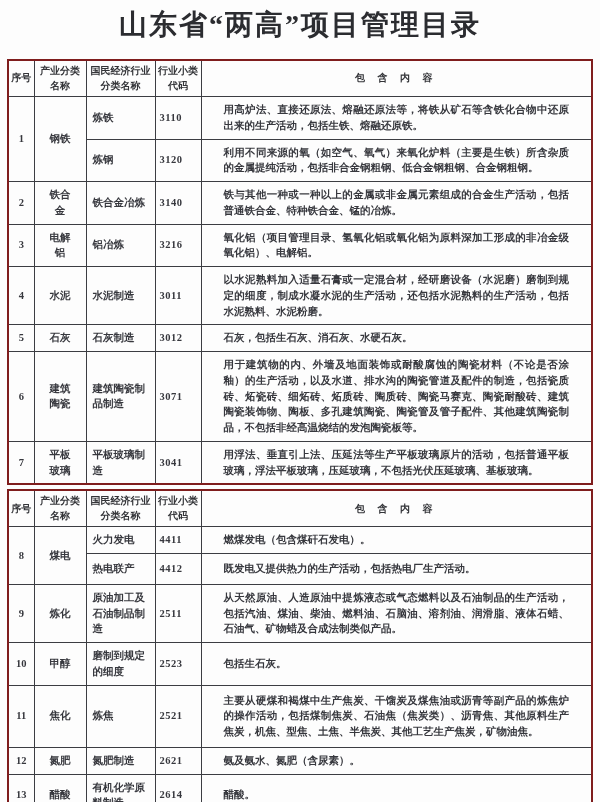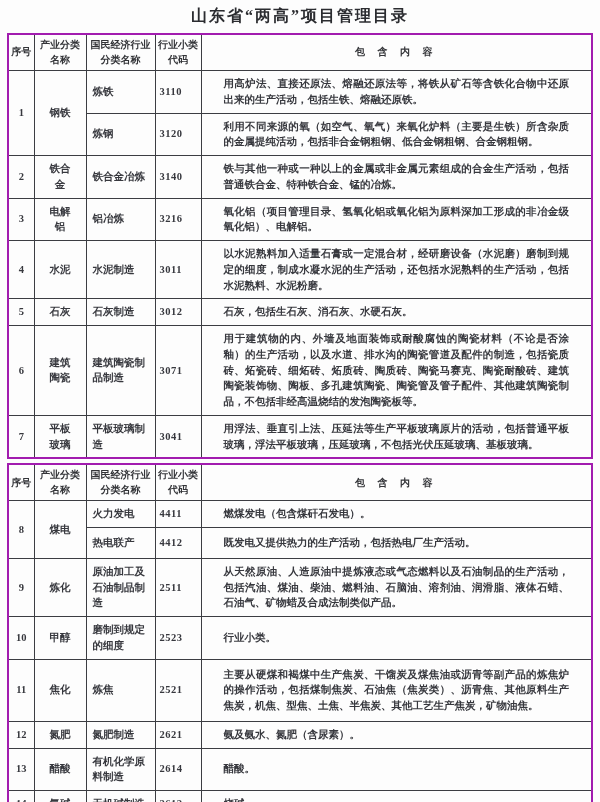--- a/index.html
+++ b/index.html
@@ -4,33 +4,33 @@
 <style>
   html,body { margin:0; padding:0; background:#ffffff; }
   .page {
     width:600px; height:802px; overflow:hidden;
     background:#fdfdfd;
     font-family:"Liberation Serif","DejaVu Serif",serif;
     color:#35363c;
     box-sizing:border-box;
   }
   .doc-title {
-    margin:6px 0 6px 0;
+    margin:6px 0 15px 0;
     text-align:center;
-    font-size:16px;
+    font-size:28px;
     font-weight:bold;
     letter-spacing:2px;
     color:#2b2c30;
   }
   table.catalog {
     width:586px;
     margin:0 auto;
     border-collapse:collapse;
     table-layout:fixed;
-    border:2px solid #a21caf;
+    border:2px solid #7f1d1d;
   }
   table.catalog.first { margin-bottom:4px; }
   col.c-no { width:26px; }
   col.c-industry { width:52px; }
   col.c-sector { width:69px; }
   col.c-code { width:46px; }
   th, td {
     border:1px solid #3c3d42;
     font-weight:bold;
     vertical-align:middle;
@@ -180,21 +180,21 @@
           <td class="industry" rowspan="1">炼化</td>
           <td class="sector">原油加工及石油制品制造</td>
           <td class="code">2511</td>
           <td class="content">从天然原油、人造原油中提炼液态或气态燃料以及石油制品的生产活动，包括汽油、煤油、柴油、燃料油、石脑油、溶剂油、润滑脂、液体石蜡、石油气、矿物蜡及合成法制类似产品。</td>
         </tr>
         <tr class="tall-a">
           <td class="seq" rowspan="1">10</td>
           <td class="industry" rowspan="1">甲醇</td>
           <td class="sector">磨制到规定的细度</td>
           <td class="code">2523</td>
-          <td class="content">行业小类。</td>
+          <td class="content">包括生石灰。</td>
         </tr>
         <tr class="tall-a">
           <td class="seq" rowspan="1">11</td>
           <td class="industry" rowspan="1">焦化</td>
           <td class="sector">炼焦</td>
           <td class="code">2521</td>
           <td class="content">主要从硬煤和褐煤中生产焦炭、干馏炭及煤焦油或沥青等副产品的炼焦炉的操作活动，包括煤制焦炭、石油焦（焦炭类）、沥青焦、其他原料生产焦炭，机焦、型焦、土焦、半焦炭、其他工艺生产焦炭，矿物油焦。</td>
         </tr>
         <tr>
           <td class="seq" rowspan="1">12</td>

